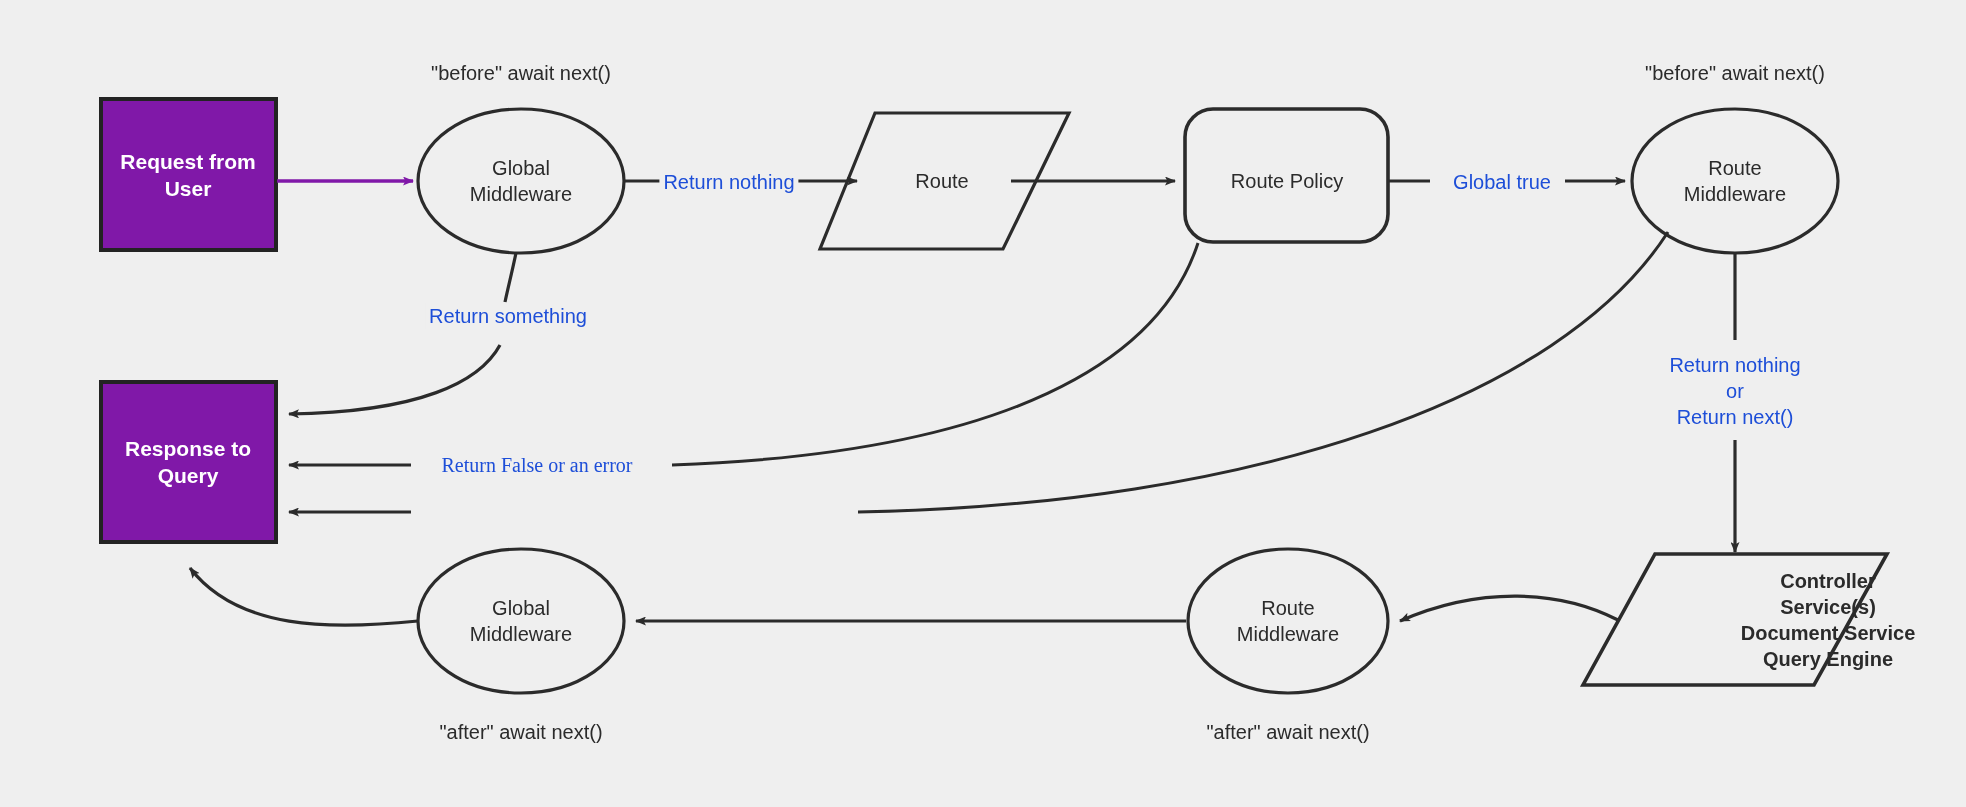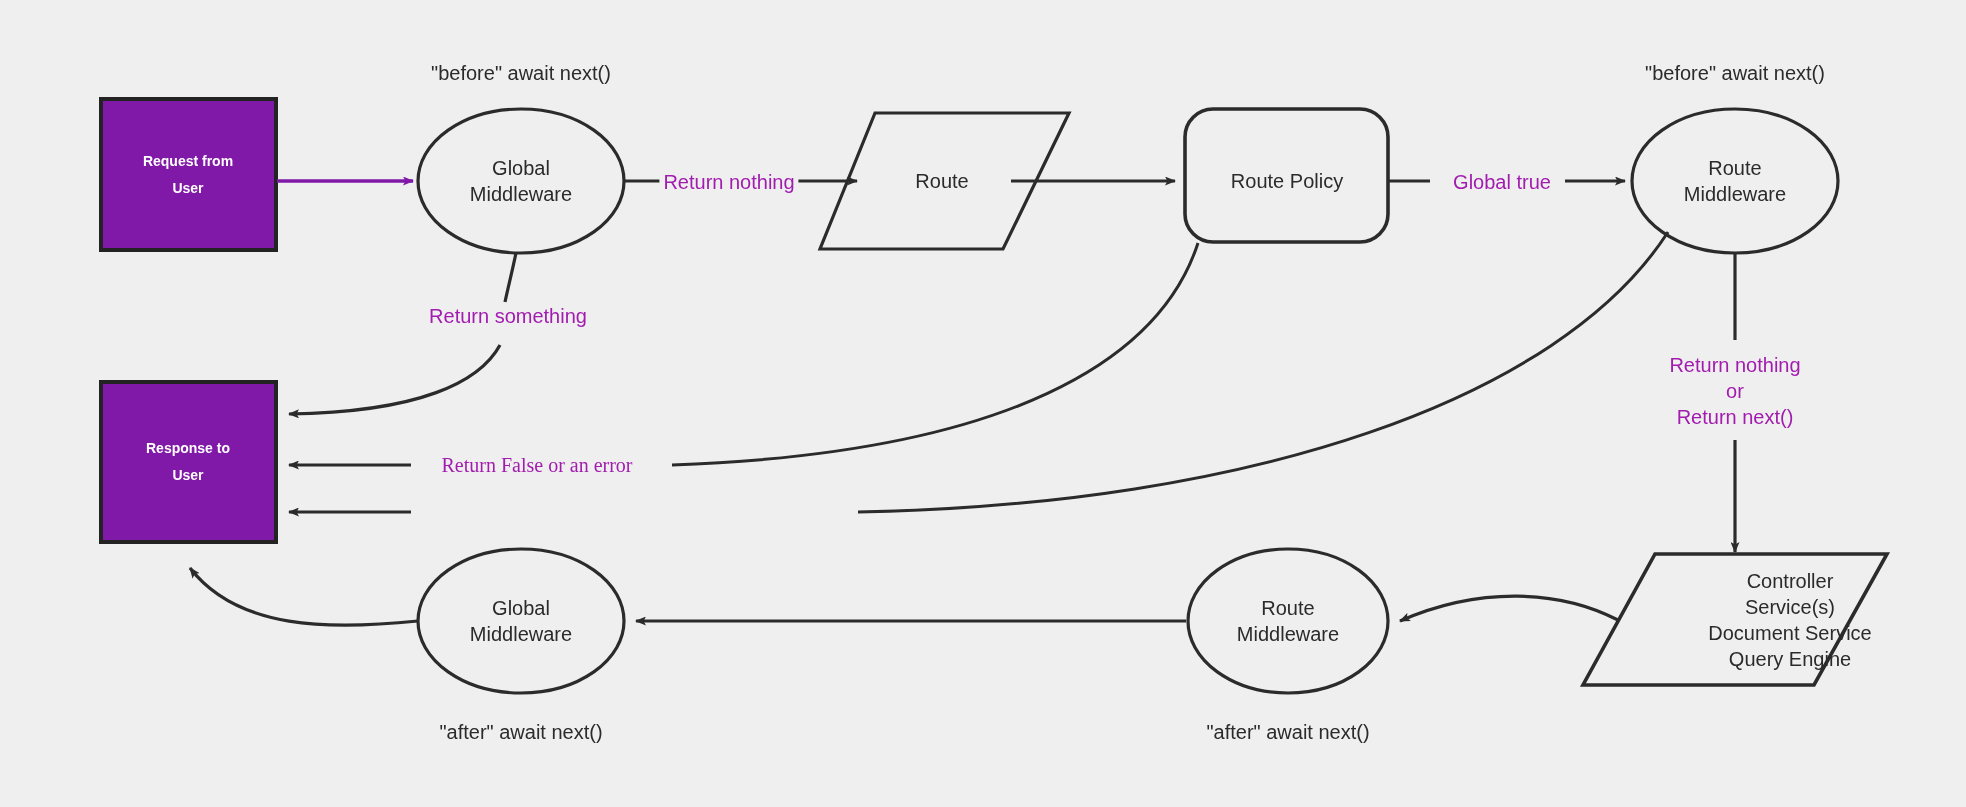--- a/index.html
+++ b/index.html
@@ -26,27 +26,27 @@
     text-align: center;
     color: #2b2b2b;
     font-size: 20px;
     line-height: 26px;
     white-space: pre;
     pointer-events: none;
   }
   .terminal-label {
     color: #ffffff;
     font-weight: bold;
-    font-size: 14px;
+    font-size: 21px;
     line-height: 27px;
   }
   .edge-label {
     position: absolute;
     text-align: center;
-    color: #a21caf;
+    color: #1d4ed8;
     font-size: 20px;
     line-height: 26px;
     white-space: pre;
     background: #efefef;
     padding: 0 4px;
     pointer-events: none;
   }
   .annot-label {
     position: absolute;
     text-align: center;
@@ -128,33 +128,33 @@
   <div class="node-label ctr" style="left:521px; top:181px;">Global
 Middleware</div>
 
   <div class="node-label ctr" style="left:942px; top:181px;">Route</div>
 
   <div class="node-label ctr" style="left:1287px; top:181px;">Route Policy</div>
 
   <div class="node-label ctr" style="left:1735px; top:181px;">Route
 Middleware</div>
 
-  <div class="node-label ctr" style="left:1790px; top:620px;">Controller
+  <div class="node-label ctr" style="left:1828px; top:620px;font-weight:bold;">Controller
 Service(s)
 Document Service
 Query Engine</div>
 
   <div class="node-label ctr" style="left:1288px; top:621px;">Route
 Middleware</div>
 
   <div class="node-label ctr" style="left:521px; top:621px;">Global
 Middleware</div>
 
   <div class="node-label terminal-label ctr" style="left:188px; top:462px;">Response to
-User</div>
+Query</div>
 
   <div class="annot-label ctr" style="left:521px; top:73px;">"before" await next()</div>
 
   <div class="annot-label ctr" style="left:1735px; top:73px;">"before" await next()</div>
 
   <div class="annot-label ctr" style="left:521px; top:732px;">"after" await next()</div>
 
   <div class="annot-label ctr" style="left:1288px; top:732px;">"after" await next()</div>
 
   <div class="edge-label ctr" style="left:729px; top:182px;">Return nothing</div>

